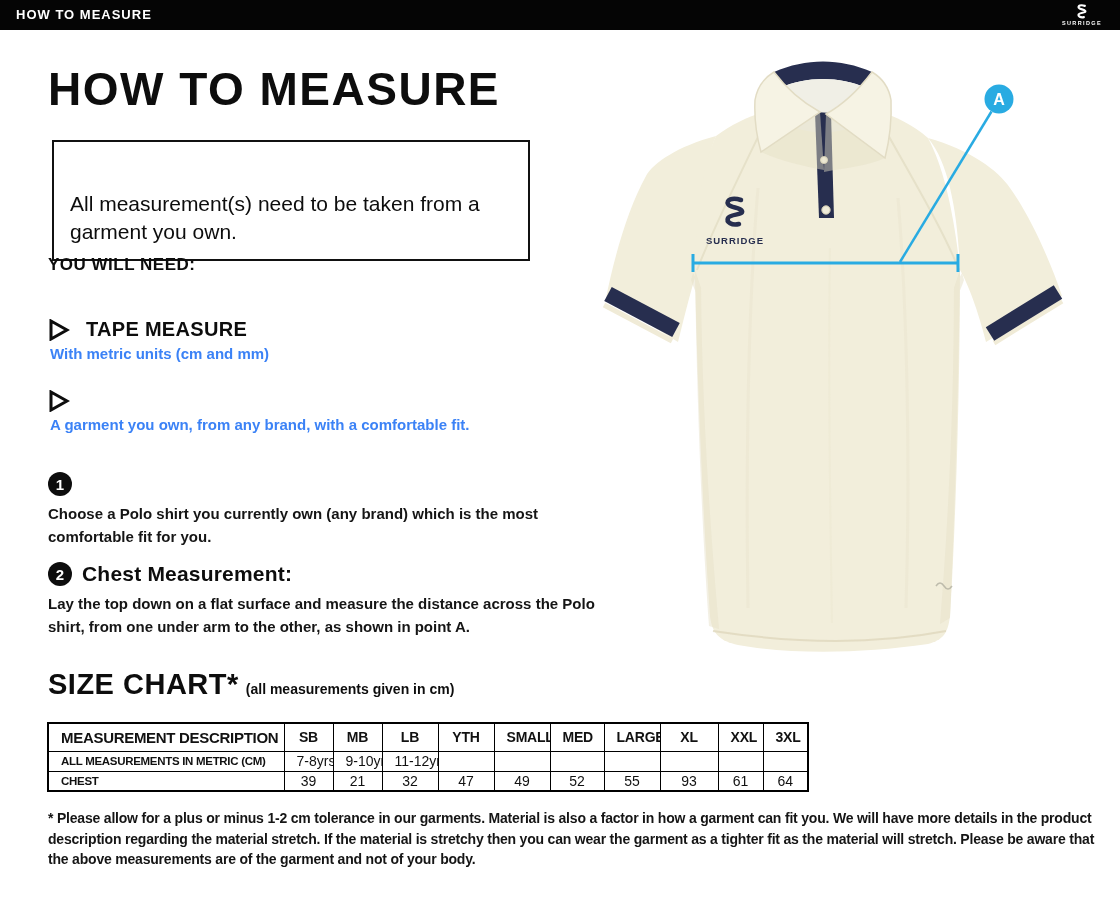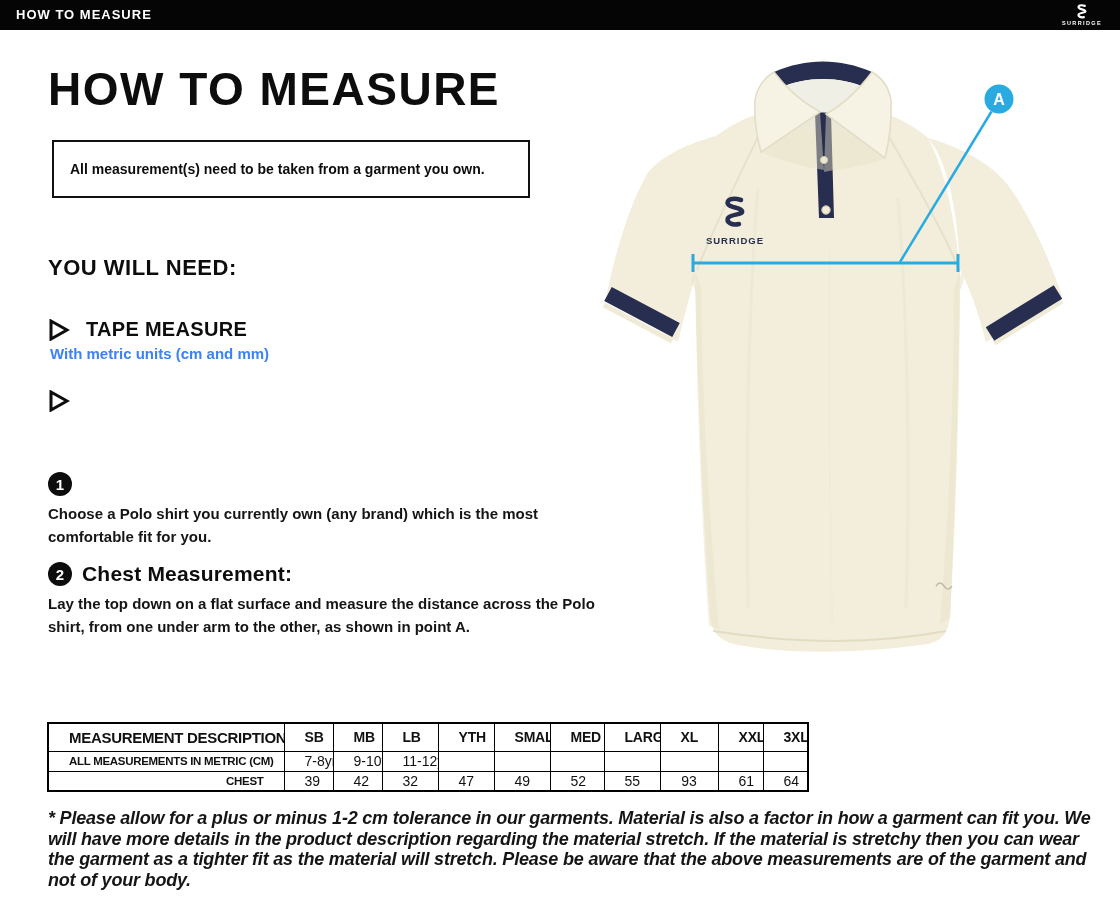--- a/index.html
+++ b/index.html
@@ -28,25 +28,25 @@
 
   
   .h1{
     position:absolute;left:48px;top:62px;
     font-size:46px;font-weight:900;letter-spacing:1.5px;color:#0d0d0d;
   }
   .notice-box{
     position:absolute;left:52px;top:140px;width:478px;box-sizing:border-box;
     border:2px solid #111;padding:13px 16px;
   }
-  .notice-box .txt{font-size:14px;font-weight:bold;line-height:28px;color:#0d0d0d;}
+  .notice-box .txt{font-size:21px;font-weight:normal;line-height:28px;color:#0d0d0d;margin-top:35px;}
 
   .ywn-heading{
     position:absolute;left:48px;top:255px;
-    font-size:22px;font-weight:900;letter-spacing:0.5px;color:#0d0d0d;
+    font-size:17px;font-weight:900;letter-spacing:0.5px;color:#0d0d0d;
   }
   .need-item{position:absolute;left:48px;width:600px;}
   .need-item .row{display:flex;align-items:center;gap:16px;}
   .need-item .title{font-size:20px;font-weight:900;letter-spacing:0.3px;color:#0d0d0d;}
   .need-item .desc{font-size:15px;font-weight:600;margin-top:4px;margin-left:2px;color:#3b82f6;}
   .need-1{top:318px;}
   .need-2{top:390px;}
   .tri-icon{width:22px;height:22px;flex:0 0 22px;}
 
   .step{position:absolute;left:48px;width:575px;}
@@ -66,32 +66,32 @@
   .sc-heading{position:absolute;left:48px;top:668px;white-space:nowrap;}
   .sc-heading .big{font-size:29px;font-weight:900;letter-spacing:0.5px;color:#0d0d0d;}
   .sc-heading .small{font-size:14px;font-weight:bold;margin-left:7px;color:#0d0d0d;}
 
   
   table.size-chart{
     position:absolute;left:47px;top:722px;border-collapse:collapse;
     border:2px solid #000;table-layout:fixed;width:756px;
   }
   table.size-chart th, table.size-chart td{
-    border:1px solid #000;padding:0 20px;overflow:hidden;white-space:nowrap;
+    border:1px solid #000;padding:0 12px;overflow:hidden;white-space:nowrap;
   }
   table.size-chart thead tr{height:28px;}
   table.size-chart tbody tr{height:20px;}
   th.desc{font-size:15px;font-weight:bold;text-align:left;letter-spacing:-0.3px;}
   th.size{font-size:14px;font-weight:bold;text-align:center;letter-spacing:-0.2px;}
-  td.rowlabel{font-size:11.5px;font-weight:bold;text-align:right;letter-spacing:-0.3px;}
+  td.rowlabel{font-size:11.5px;font-weight:bold;text-align:left;letter-spacing:-0.3px;}
   td.val{font-size:14px;font-weight:normal;text-align:center;}
 
   .footnote{
     position:absolute;left:48px;top:808px;width:1048px;
-    font-size:18px;font-weight:bold;font-style:italic;line-height:20.5px;color:#151515;
+    font-size:14px;font-weight:bold;line-height:20.5px;color:#151515;
     letter-spacing:-0.2px;
   }
 
   
   .product{position:absolute;left:598px;top:48px;width:522px;height:615px;}
 </style>
 </head>
 <body>
 
 <div class="page">
@@ -123,37 +123,41 @@
     </div>
     <div class="desc">With metric units (cm and mm)</div>
   </div>
 
   <div class="need-item need-2">
     <div class="row">
       <svg class="tri-icon" viewBox="0 0 22 22">
         <polygon points="3,2 19,11 3,20" fill="#ffffff" stroke="#0d0d0d" stroke-width="3"></polygon>
       </svg>
     </div>
+    <div class="desc">A garment you own, from any brand, with a comfortable fit.</div>
   </div>
 
   <div class="step step-1">
     <div class="row">
       <div class="step-circle">1</div>
     </div>
     <div class="desc">Choose a Polo shirt you currently own (any brand) which is the most comfortable fit for you.</div>
   </div>
 
   <div class="step step-2">
     <div class="row">
       <div class="step-circle">2</div>
       <span class="title">Chest Measurement:</span>
     </div>
     <div class="desc">Lay the top down on a flat surface and measure the distance across the Polo shirt, from one under arm to the other, as shown in point A.</div>
   </div>
 
+  <div class="sc-heading">
+    <span class="big">SIZE CHART*</span><span class="small">(all measurements given in cm)</span>
+  </div>
 
   <table class="size-chart">
     <colgroup>
       <col style="width:236px">
         <col style="width:49px">
         <col style="width:49px">
         <col style="width:56px">
       <col style="width:56px">
         <col style="width:56px">
         <col style="width:54px">
@@ -187,21 +191,21 @@
         <td class="val"></td>
         <td class="val"></td>
         <td class="val"></td>
         <td class="val"></td>
         <td class="val"></td>
         <td class="val"></td>
       </tr>
       <tr>
         <td class="rowlabel">CHEST</td>
         <td class="val">39</td>
-        <td class="val">42</td>
+        <td class="val">21</td>
         <td class="val">32</td>
         <td class="val">47</td>
         <td class="val">49</td>
         <td class="val">52</td>
         <td class="val">55</td>
         <td class="val">93</td>
         <td class="val">61</td>
         <td class="val">64</td>
       </tr>
     </tbody>

